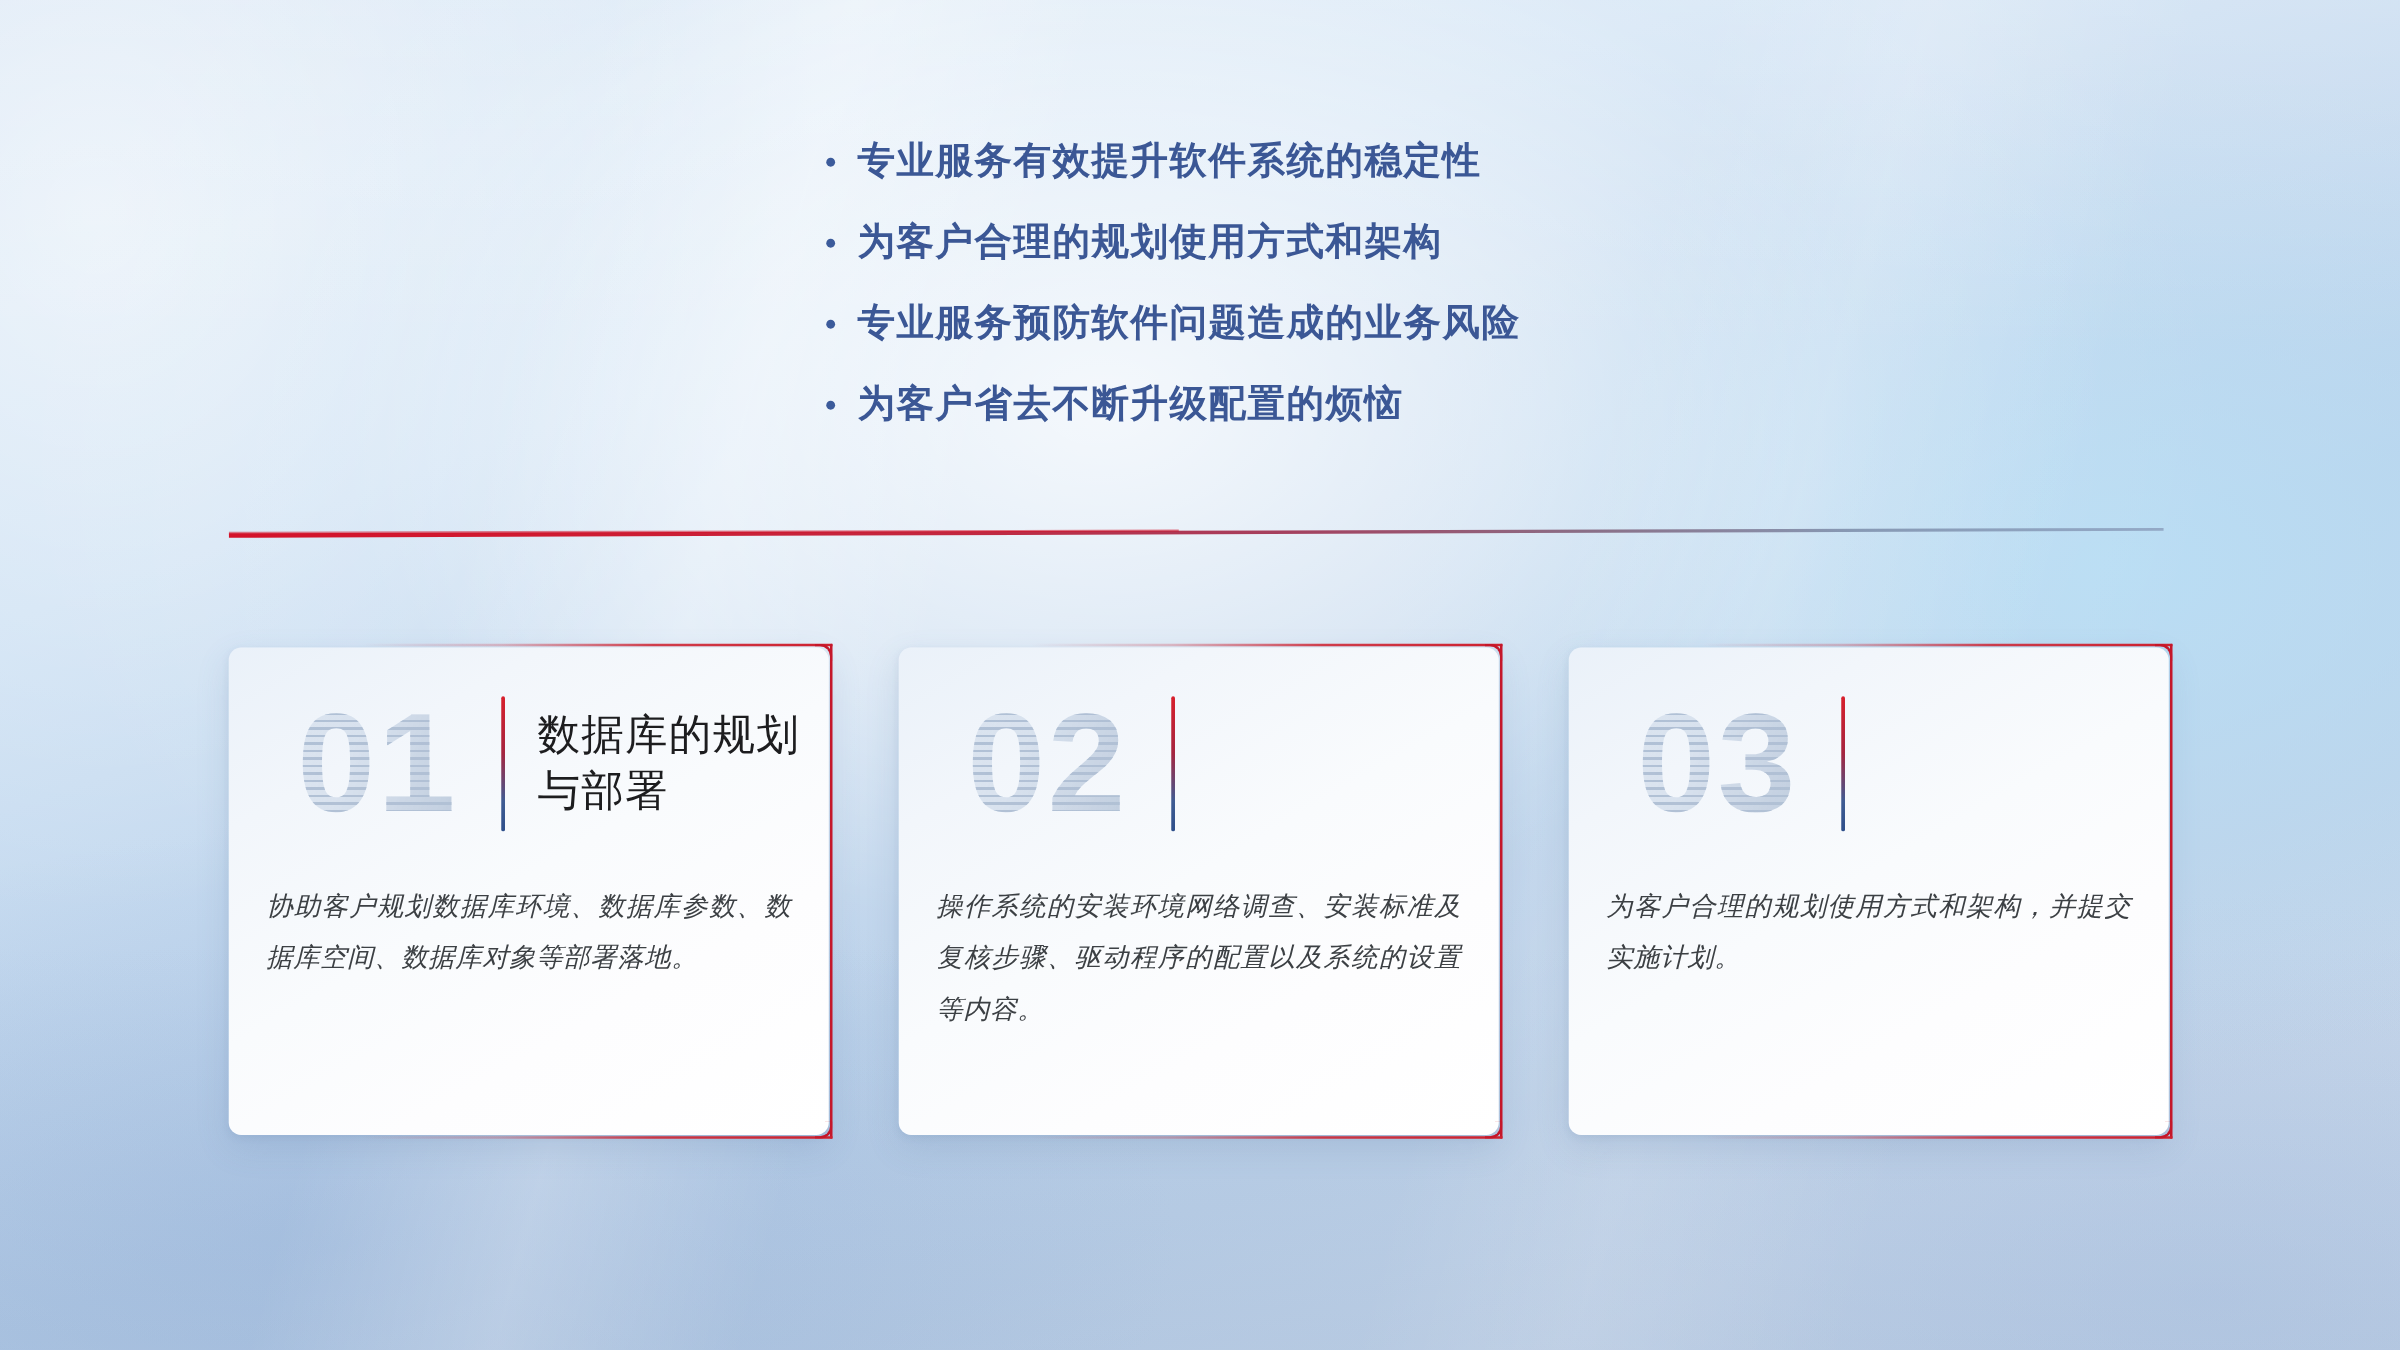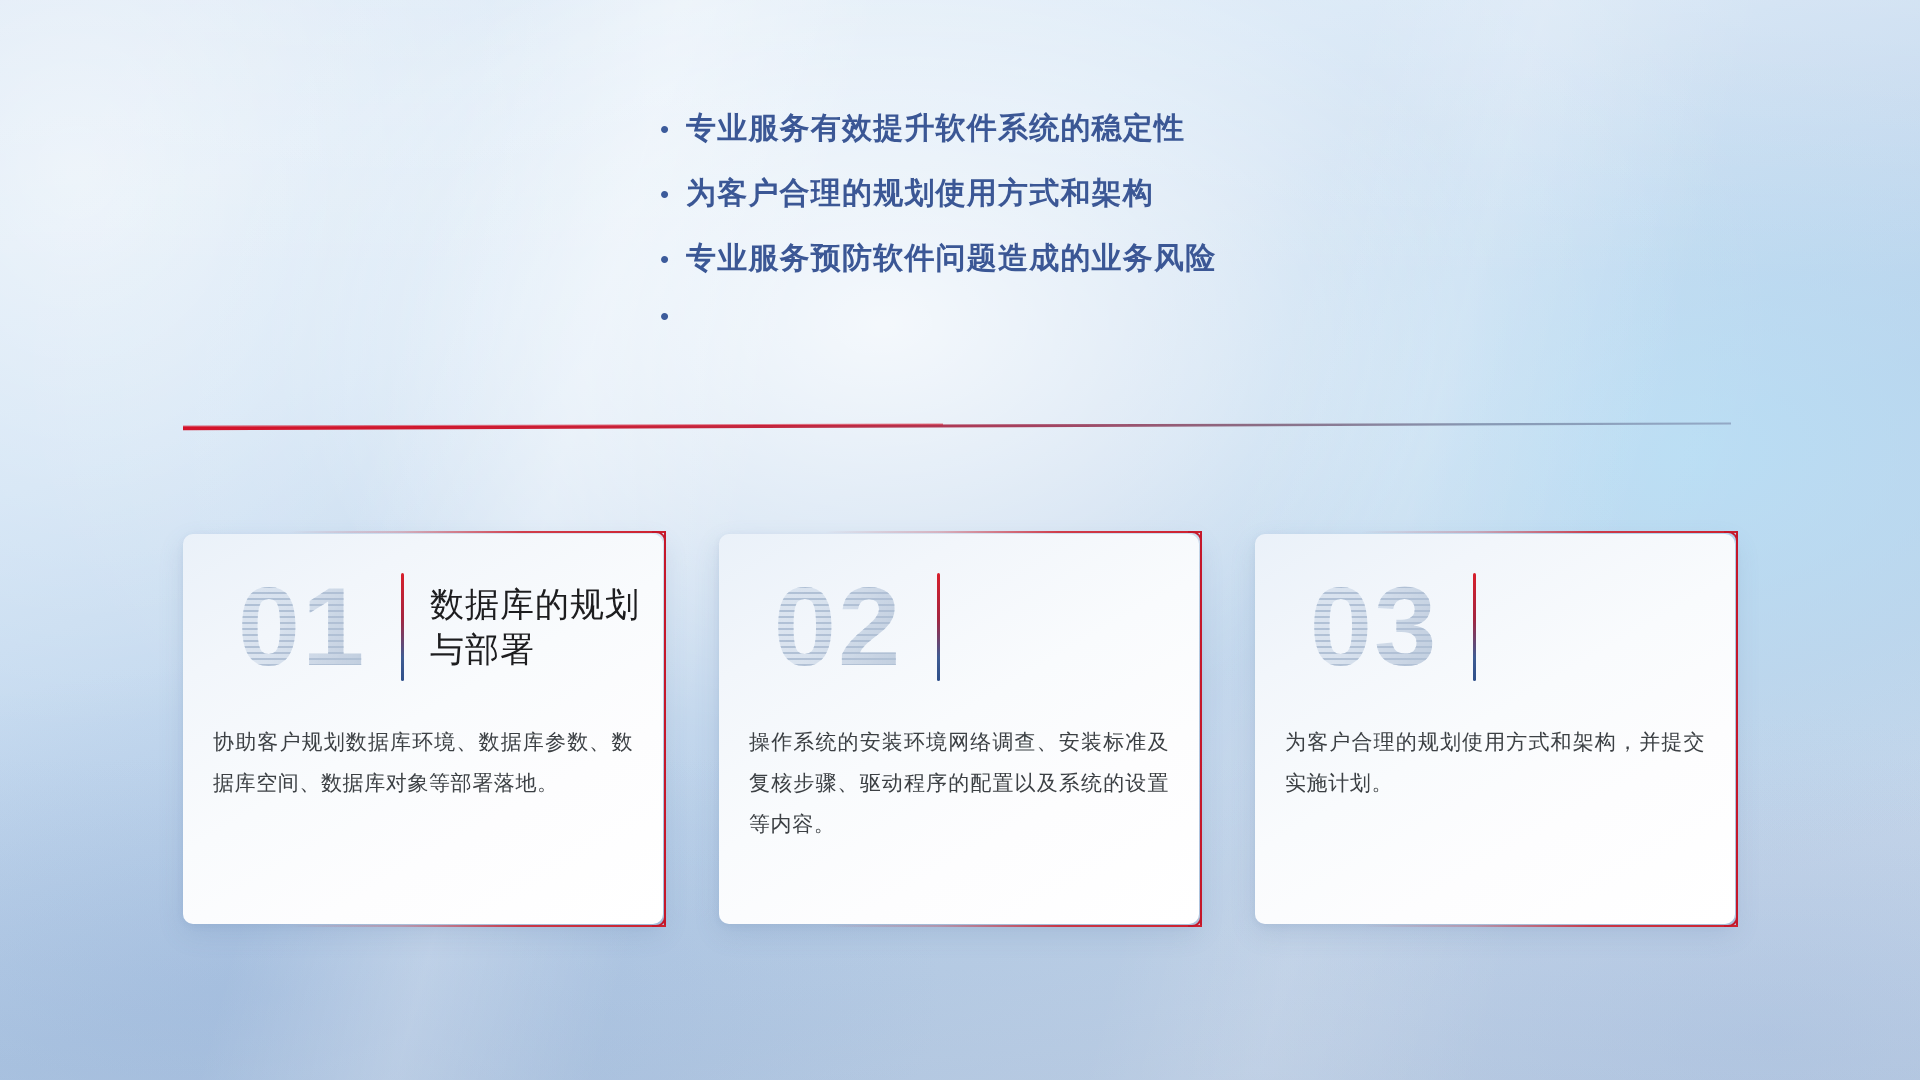--- a/index.html
+++ b/index.html
@@ -140,21 +140,20 @@
     background:
       linear-gradient(150deg,
         #eaf1f9 0%,
         #f2f6fb 22%,
         #f9fbfd 48%,
         #fdfdfe 70%,
         #ffffff 100%);
     box-shadow: 0 10px 26px rgba(90,120,160,0.16),
                 0 2px 6px rgba(90,120,160,0.10);
     overflow: visible;
-    margin-top: 16px;
   }
   
   .card-accent {
     position: absolute;
     left: 0; top: 0;
     width: 100%; height: 100%;
     border-radius: 10px;
     pointer-events: none;
   }
   .card-accent .edge-top,
@@ -259,20 +258,21 @@
   .card-body {
     position: absolute;
     left: 30px;
     right: 30px;
     top: 188px;
     font-size: 21px;
     line-height: 1.95;
     color: #3c4044;
     letter-spacing: 0.6px;
     text-align: justify;
+    font-style: italic;
   }
 </style>
 </head>
 <body>
 
 <div id="slide">
 
   <div class="bg-layer bg-base"></div>
   <div class="bg-layer bg-glow-c"></div>
   <div class="bg-layer bg-glow-b"></div>
@@ -294,20 +294,21 @@
       <span class="bullet-text">为客户合理的规划使用方式和架构</span>
     </div>
 
     <div class="bullet-row">
       <span class="bullet-dot">•</span>
       <span class="bullet-text">专业服务预防软件问题造成的业务风险</span>
     </div>
 
     <div class="bullet-row">
       <span class="bullet-dot">•</span>
+      <span class="bullet-text">为客户省去不断升级配置的烦恼</span>
     </div>
 
   </div>
 
   <div id="divider-wrap">
     <svg viewBox="0 0 1548 22" preserveAspectRatio="none">
       <defs>
         <linearGradient id="divGrad" x1="0" y1="0" x2="1" y2="0">
           <stop offset="0" stop-color="#d4122a"></stop>
           <stop offset="0.16" stop-color="#cf1a30"></stop>

